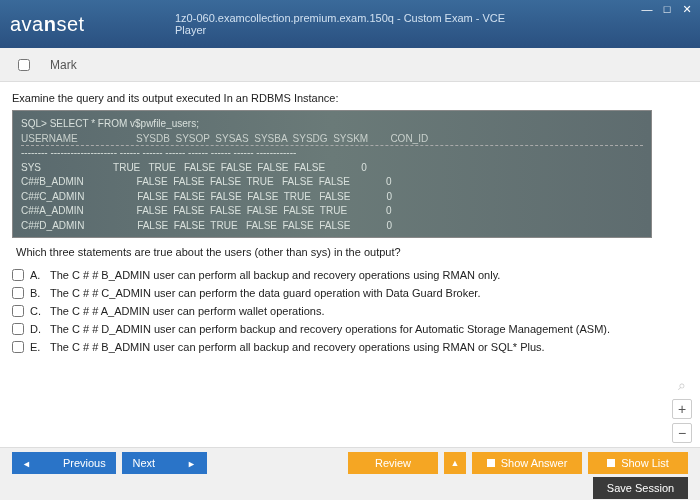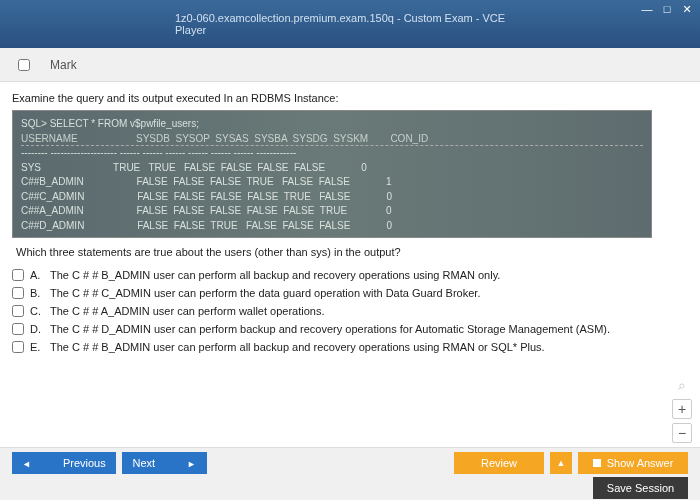--- a/index.html
+++ b/index.html
@@ -38,20 +38,21 @@
     .spacer { flex: 1; }
     .btn .sq { display:inline-block; width:8px; height:8px; background:#fff; margin-right:6px;}
     .btn .tri-l::before { content:"◄"; margin-right:4px; font-size:9px;}
     .btn .tri-r::after { content:"►"; margin-left:4px; font-size:9px;}
     .btn .tri-u { font-size:9px;}
   </style>
 </head>
 <body>
 
 <div class="titlebar">
+  <div class="logo">ava<b>n</b>set</div>
   <div class="title">1z0-060.examcollection.premium.exam.150q - Custom Exam - VCE Player</div>
   <div class="winctrls">
     <span class="winbtn">—</span>
     <span class="winbtn">□</span>
     <span class="winbtn">✕</span>
   </div>
 </div>
 
 <div class="toolbar">
   <label class="mark">
@@ -59,21 +60,21 @@
     <span>Mark</span>
   </label>
 </div>
 
 <div class="content">
   <div class="prompt">Examine the query and its output executed In an RDBMS Instance:</div>
   <div class="sqlimg"><span>SQL&gt; SELECT * FROM v$pwfile_users;</span>
 <span class="hdr">USERNAME                     SYSDB  SYSOP  SYSAS  SYSBA  SYSDG  SYSKM        CON_ID</span>
 <span>-------- -------------------- ------ ------ ------ ------ ------ ------ ------------</span>
 <span>SYS                          TRUE   TRUE   FALSE  FALSE  FALSE  FALSE             0</span>
-<span>C##B_ADMIN                   FALSE  FALSE  FALSE  TRUE   FALSE  FALSE             1</span>
+<span>C##B_ADMIN                   FALSE  FALSE  FALSE  TRUE   FALSE  FALSE             0</span>
 <span>C##C_ADMIN                   FALSE  FALSE  FALSE  FALSE  TRUE   FALSE             0</span>
 <span>C##A_ADMIN                   FALSE  FALSE  FALSE  FALSE  FALSE  TRUE              0</span>
 <span>C##D_ADMIN                   FALSE  FALSE  TRUE   FALSE  FALSE  FALSE             0</span></div>
   <div class="q2">Which three statements are true about the users (other than sys) in the output?</div>
   <div class="options">
     <div class="opt">
         <input type="checkbox" style="">
         <span class="optlbl">A.</span>
         <span>The C # # B_ADMIN user can perform all backup and recovery operations using RMAN only.</span>
       </div>
@@ -119,17 +120,21 @@
     <button class="btn orange">
         <span>Review</span>
       </button>
     <button class="btn orange-sm">
         <span class="tri-u">▲</span>
       </button>
     <button class="btn orange" style="min-width:110px">
         <span class="sq"></span>
         <span>Show Answer</span>
       </button>
+    <button class="btn orange" style="min-width:100px">
+        <span class="sq"></span>
+        <span>Show List</span>
+      </button>
   </div>
   <div class="row2">
     <button class="btn dark">Save Session</button>
   </div>
 </div>
 
 </body></html>

